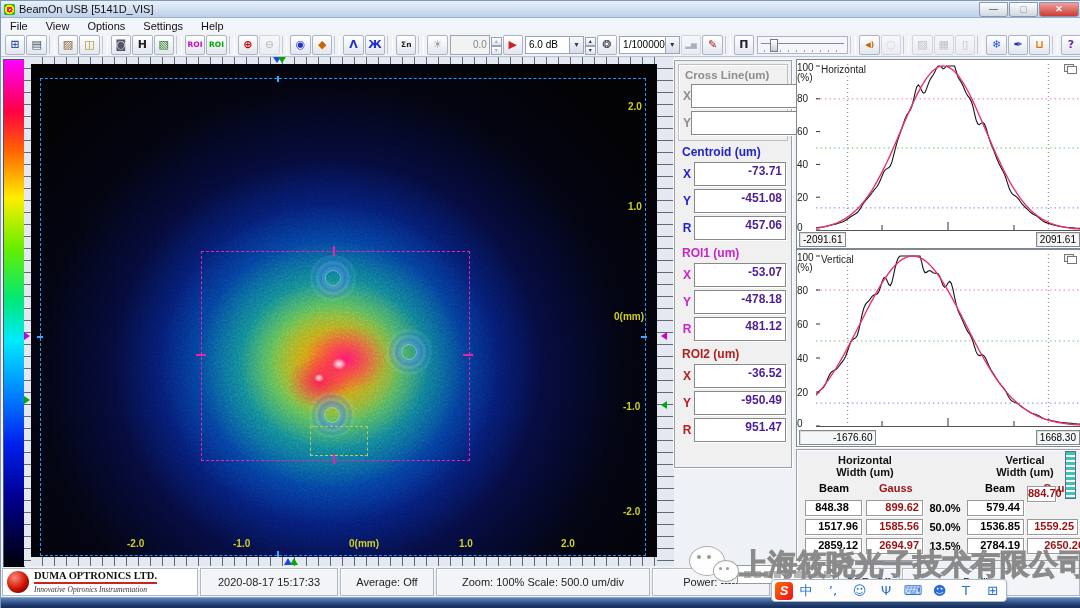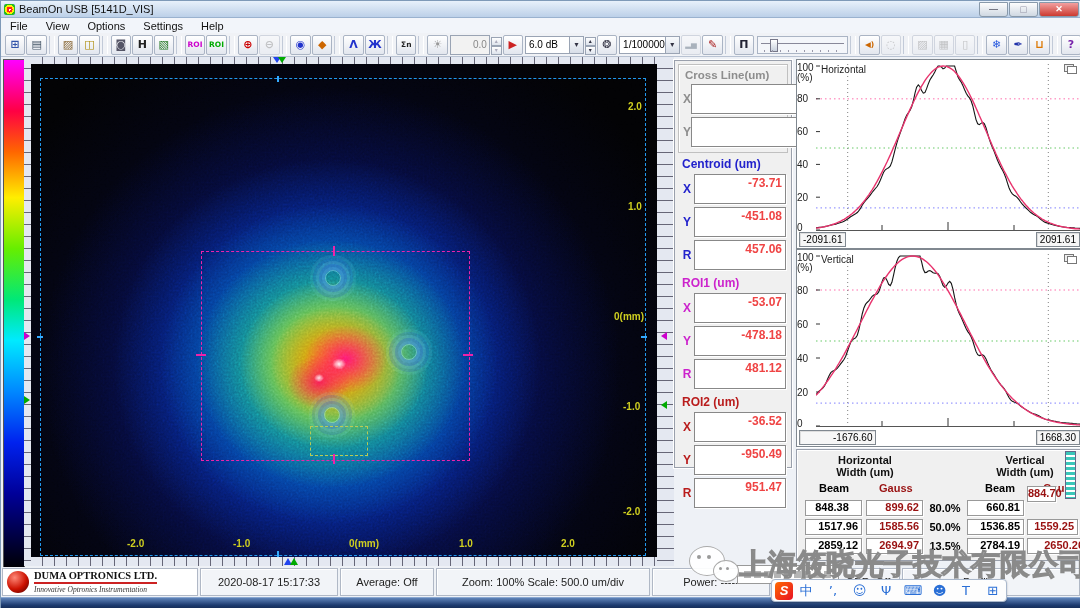--- a/index.html
+++ b/index.html
@@ -64,21 +64,21 @@
   #rect-roi2{position:absolute;left:279px;top:362px;width:56px;height:28px;border:1px dashed #b8cc55;}
   .ctick{position:absolute;background:#33aaff;}
   .mtick{position:absolute;background:#ee22aa;}
   .ax{position:absolute;color:#cfcf20;font-size:10px;font-weight:bold;}
   
   #vpanel{position:absolute;left:672px;top:58px;width:120px;height:410px;background:#f0f0f0;border:1px solid #fff;box-shadow:0 0 0 1px #9aa0ac inset;padding:4px 0 0 0;box-sizing:border-box;}
   .pgroup{margin:2px 6px 6px 6px;}
   .ptitle{font-size:12px;font-weight:bold;margin:2px 0 3px 2px;}
   .prow{display:flex;align-items:center;margin:3px 0;}
   .plab{width:14px;font-size:12px;font-weight:bold;text-align:center;}
-  .pval,.pinput{flex:1;height:30px;background:#fff;border:1px solid #888;box-shadow:1px 1px 0 #fff;font-size:12px;font-weight:bold;text-align:right;padding:1px 3px 0 0;color:#ef4444;box-sizing:border-box;font-family:"Liberation Sans",sans-serif;}
+  .pval,.pinput{flex:1;height:24px;background:#fff;border:1px solid #888;box-shadow:1px 1px 0 #fff;font-size:12px;font-weight:bold;text-align:right;padding:1px 3px 0 0;color:#4c1d95;box-sizing:border-box;font-family:"Liberation Sans",sans-serif;}
   .c-gray{color:#8d8d8d;}
   .c-blue{color:#2222cc;}
   .c-mag{color:#cc22cc;}
   .c-grn{color:#b91c1c;}
   #crossbox{border:1px solid #c0c0c0;box-shadow:1px 1px 0 #fff inset;padding:2px 4px;margin:0 4px 4px 4px;}
   
   .chartpanel{position:absolute;left:795px;width:285px;background:#fff;border:1px solid #808890;box-shadow:1px 1px 0 #fff;}
   #chartH{top:58px;height:188px;}
   #chartV{top:248px;height:196px;}
   .chart-title{position:absolute;left:24px;top:4px;font-size:10px;color:#222;}
@@ -408,21 +408,21 @@
       <span>Vertical</span><br><span>Width   (um)</span>
     </div>
     <span class="wcol-h" style="left:22px;">Beam</span>
     <span class="wcol-h gauss-red" style="left:82px;">Gauss</span>
     <span class="wcol-h" style="left:188px;">Beam</span>
     <span class="wcol-h gauss-red" style="left:246px;">Gauss</span>
 
     <div class="wval" style="left:8px;top:50px;text-align:center;">848.38</div>
     <div class="wval gauss-red" style="left:69px;top:50px;">899.62</div>
     <span class="wpct" style="left:128px;top:52px;">80.0%</span>
-    <div class="wval" style="left:170px;top:50px;">660.81</div>
+    <div class="wval" style="left:170px;top:50px;">579.44</div>
     <div class="wval gauss-red" style="left:230px;top:36px;width:29px;">884.70</div>
 
     <div class="wval" style="left:8px;top:69px;">1517.96</div>
     <div class="wval gauss-red" style="left:69px;top:69px;">1585.56</div>
     <span class="wpct" style="left:128px;top:71px;">50.0%</span>
     <div class="wval" style="left:170px;top:69px;">1536.85</div>
     <div class="wval gauss-red" style="left:230px;top:69px;width:51px;">1559.25</div>
 
     <div class="wval" style="left:8px;top:88px;">2859.12</div>
     <div class="wval gauss-red" style="left:69px;top:88px;">2694.97</div>

